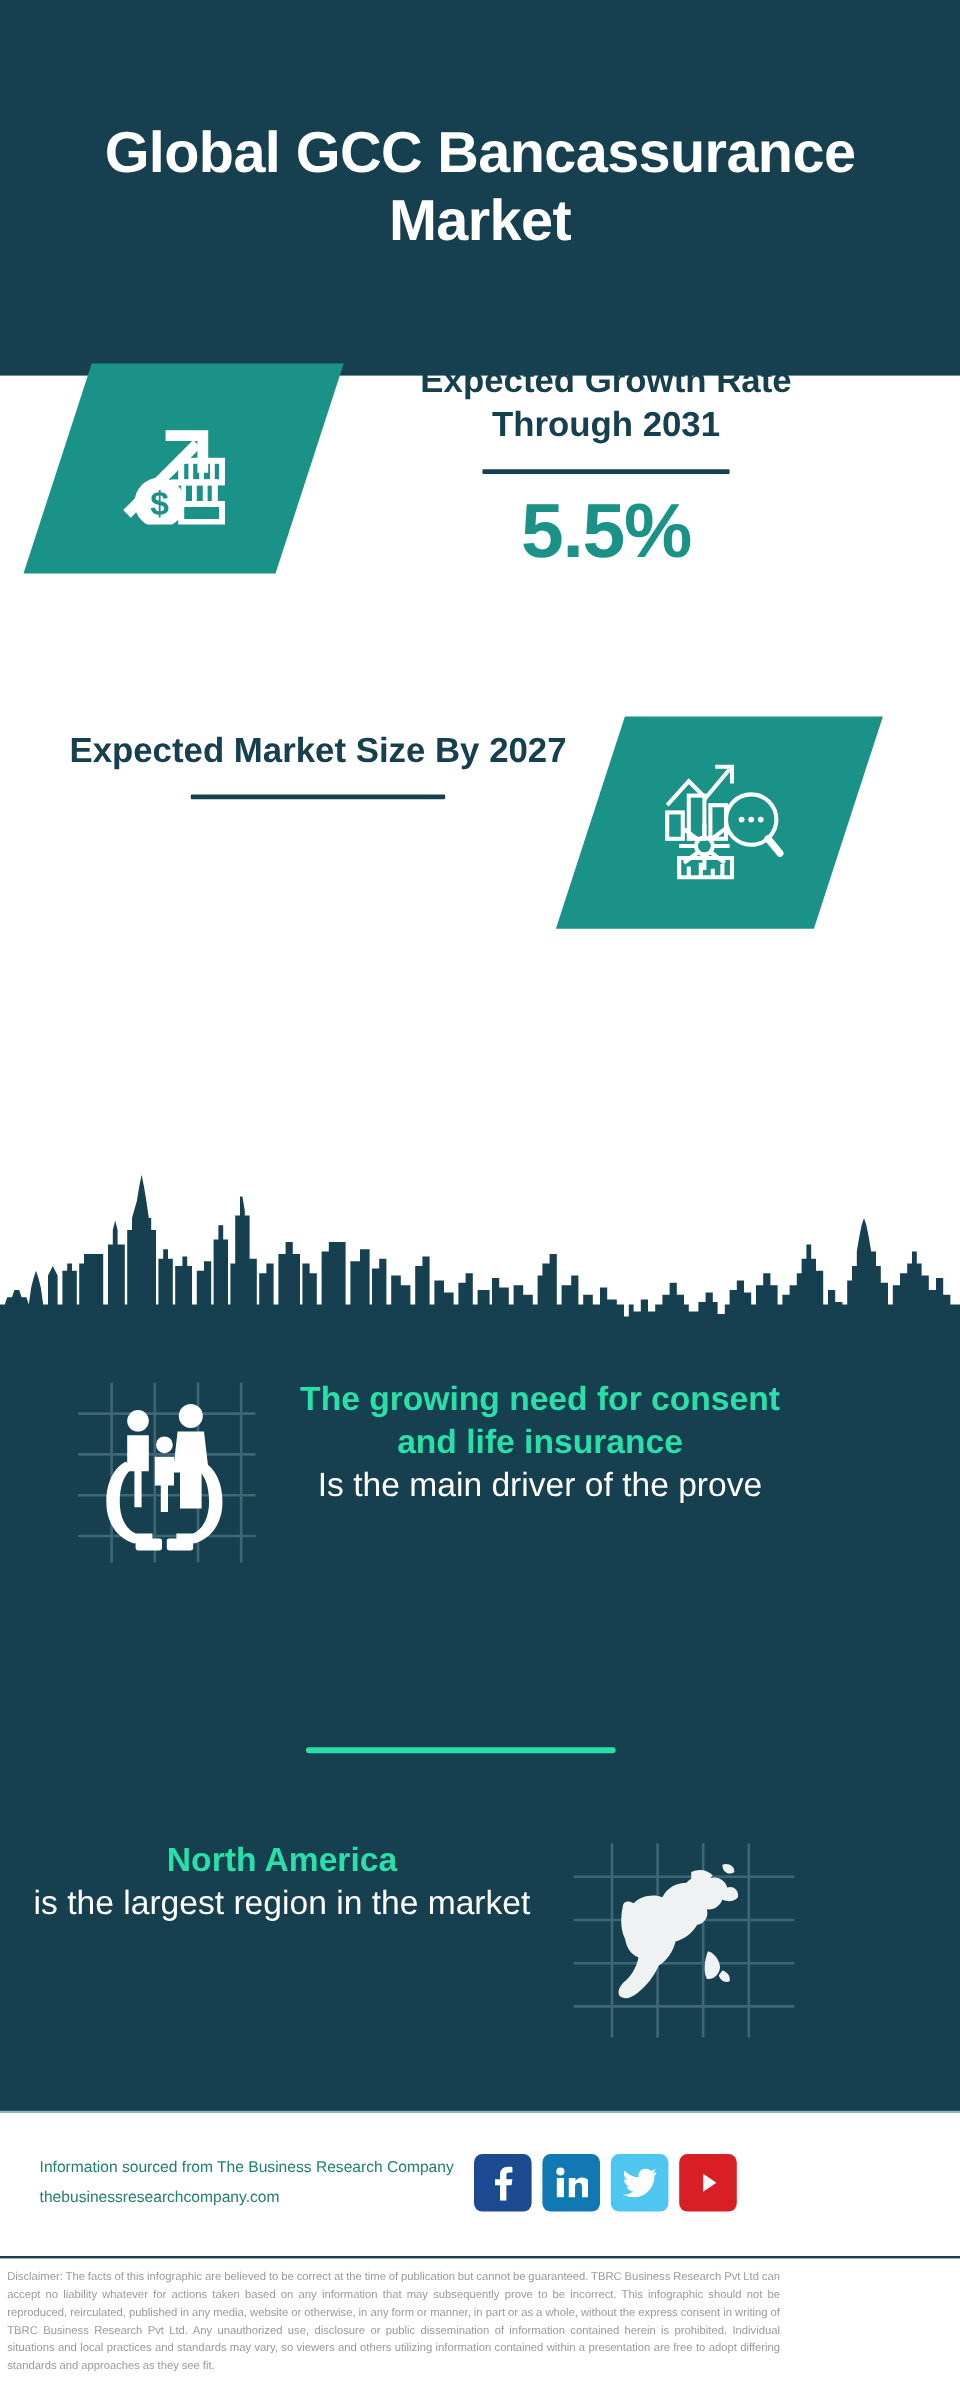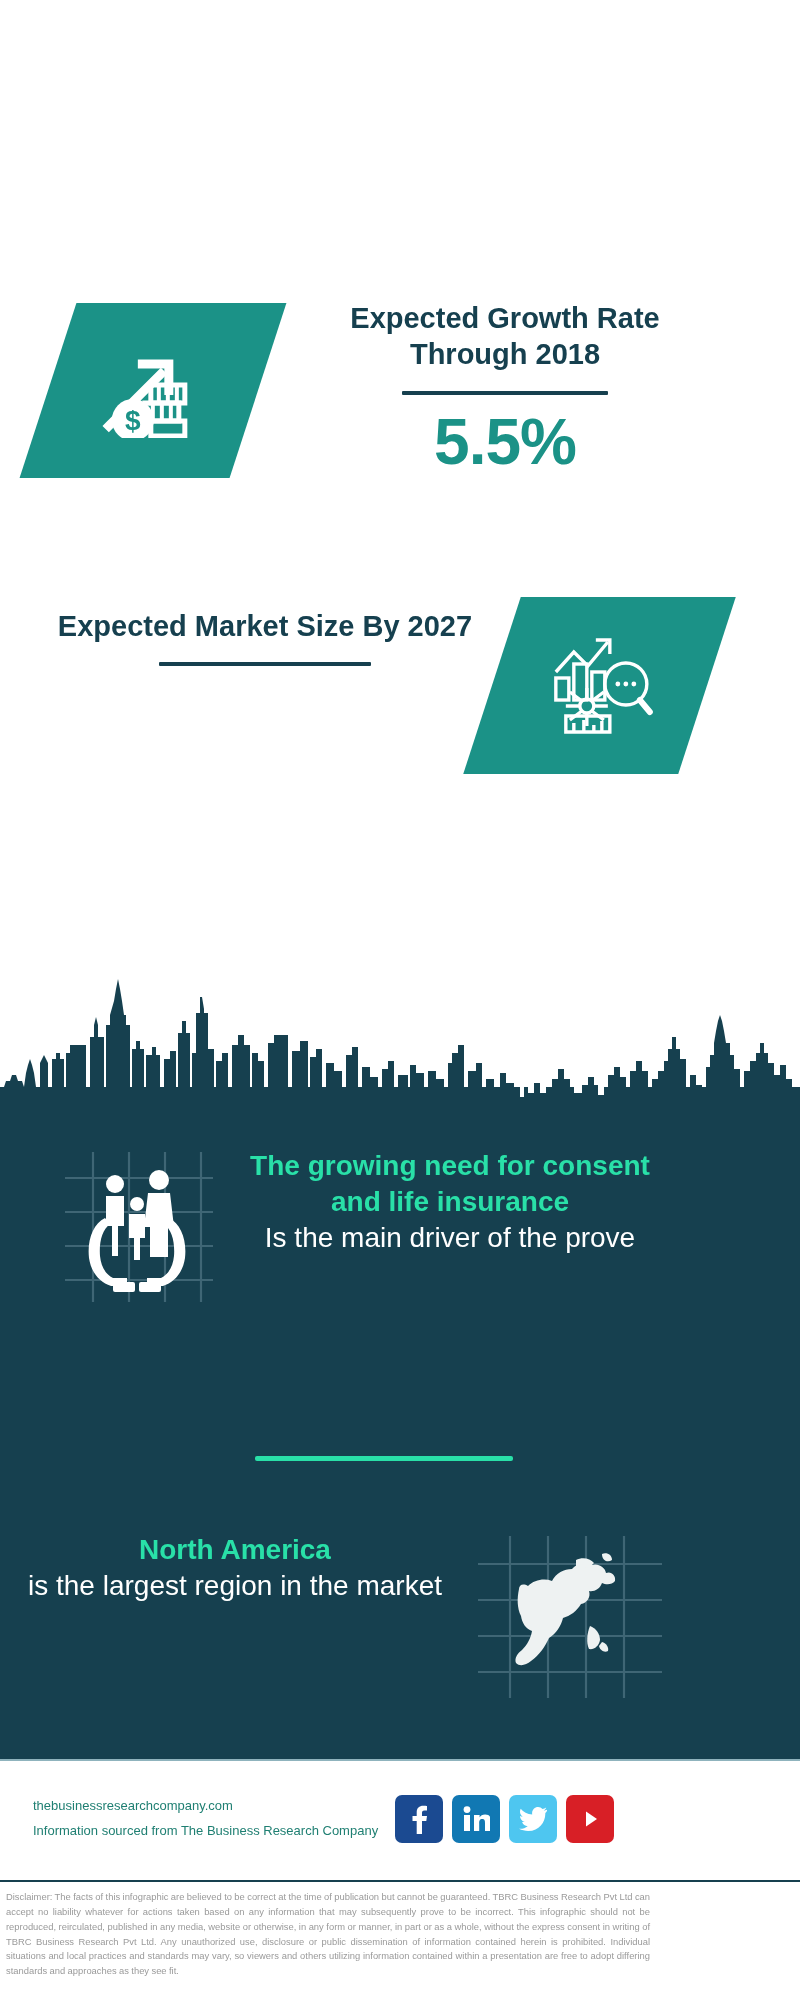--- a/index.html
+++ b/index.html
@@ -143,39 +143,42 @@
     line-height:1.58;
     text-align:justify;
     word-spacing:-0.2px;
   }
 </style>
 </head>
 <body>
 
 <div class="page">
 
+  <div class="header">
+    <div class="header-title">Global GCC Bancassurance Market</div>
+  </div>
 
   <div class="stat1">
     <div class="para para-1">
       <span class="ico">
         <svg width="104" height="98" viewBox="0 0 104 98" fill="none">
           <path d="M8 86 L60 34" stroke="#fff" stroke-width="9" stroke-linecap="square"></path>
           <path d="M37 24 H68 V55" stroke="#fff" stroke-width="9" fill="none" stroke-linejoin="miter"></path>
           <rect x="50" y="45" width="34" height="18" fill="none" stroke="#fff" stroke-width="5"></rect>
           <path d="M58 45 v18 M67 45 v18 M76 45 v18" stroke="#fff" stroke-width="4"></path>
           <rect x="44" y="63" width="34" height="18" fill="none" stroke="#fff" stroke-width="5"></rect>
           <path d="M52 63 v18 M61 63 v18 M70 63 v18" stroke="#fff" stroke-width="4"></path>
           <rect x="50" y="81" width="34" height="15" fill="none" stroke="#fff" stroke-width="5"></rect>
           <circle cx="32" cy="80" r="21" fill="#fff"></circle>
           <text x="32" y="90" font-size="28" font-weight="bold" fill="#1b9287" text-anchor="middle" font-family="Liberation Sans, sans-serif">$</text>
         </svg>
       </span>
     </div>
     <div class="stat-text">
-      <div class="stat-label">Expected Growth Rate Through 2018</div>
+      <div class="stat-label">Expected Growth Rate Through 2031</div>
       <div class="rule-dark"></div>
       <div class="stat-value">5.5%</div>
     </div>
   </div>
 
   <div class="stat2">
     <div class="stat-text">
       <div class="stat-label">Expected Market Size By 2027</div>
       <div class="rule-dark"></div>
     </div>
@@ -258,22 +261,22 @@
           <path d="M106 30 c6 -3 14 -2 18 3 c-4 5 -12 6 -18 3z"></path>
           <path d="M132 24 c5 -2 10 1 10 6 c-4 3 -10 1 -10 -6z"></path>
         </g>
       </svg>
     </div>
   </div>
 
   <div class="footline-top"></div>
   <div class="footer">
     <div class="source-text">
+      <div class="source-line">Information sourced from The Business Research Company</div>
       <div class="source-line">thebusinessresearchcompany.com</div>
-      <div class="source-line">Information sourced from The Business Research Company</div>
     </div>
     <div class="socials">
       <div class="social s-fb">
         <svg width="26" height="30" viewBox="0 0 26 30">
             <path fill="#fff" d="M16 30V17h4.3l.7-5H16V8.8c0-1.4.4-2.4 2.5-2.4H21V1.9C20.6 1.8 19 1.7 17.2 1.7c-3.9 0-6.5 2.3-6.5 6.6V12H6.5v5h4.2v13z"></path>
           </svg>
       </div>
       <div class="social s-li">
         <svg width="28" height="28" viewBox="0 0 28 28">
             <rect x="2" y="10" width="6" height="16" fill="#fff"></rect>

